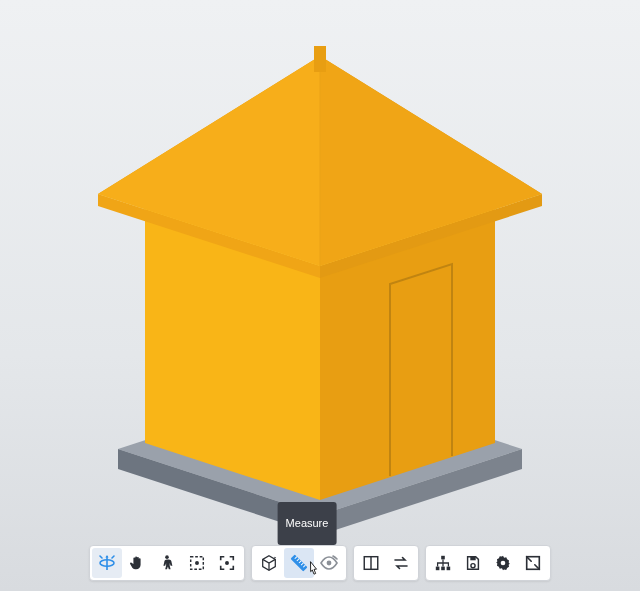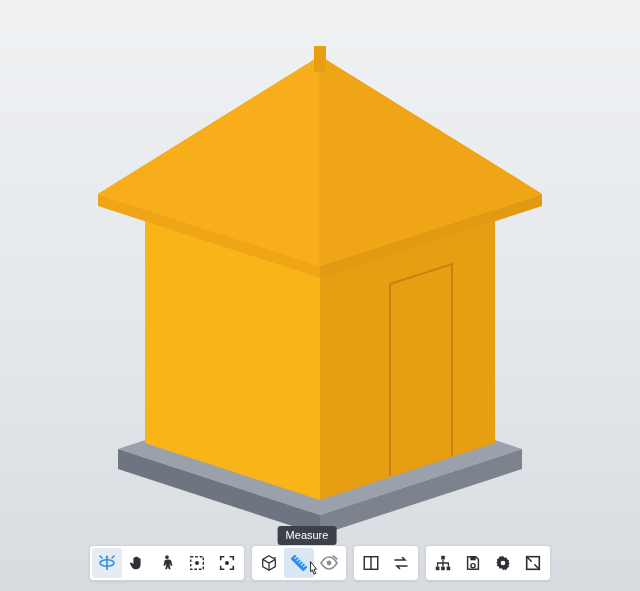--- a/index.html
+++ b/index.html
@@ -7,21 +7,21 @@
   .model{position:absolute;left:0;right:0;top:20px;bottom:0;display:flex;align-items:center;justify-content:center;}
   .model svg{display:block;}
   
   .toolbar{position:absolute;left:50%;bottom:10px;transform:translateX(-50%);display:flex;gap:6px;}
   .tool-group{background:#ffffff;border:1px solid #d0d3d8;border-radius:4px;display:flex;padding:2px;box-shadow:0 1px 2px rgba(0,0,0,.08);}
   .tool-btn{width:30px;height:30px;display:flex;align-items:center;justify-content:center;border-radius:3px;cursor:pointer;color:#3b3f46;position:relative;}
   .tool-btn.active{background:#e6ecf4;}
   .tool-btn.sel{background:#dbe6f4;}
   .tool-btn svg{display:block;}
   
-  .tooltip{position:absolute;bottom:46px;left:50%;transform:translateX(-50%);background:#3c4049;color:#fff;font-size:11px;line-height:1;padding:4px 8px;border-radius:3px;white-space:nowrap;pointer-events:none;}
+  .tooltip{position:absolute;bottom:46px;left:50%;transform:translateX(-50%);background:#3c4049;color:#fff;font-size:11px;line-height:1;padding:16px 8px;border-radius:3px;white-space:nowrap;pointer-events:none;}
   
   .cursor{position:absolute;left:303px;top:560px;width:20px;height:20px;pointer-events:none;}
 </style>
 </head>
 <body>
 
 <div class="viewport">
 
   <div class="model">
     <svg width="520" height="520" viewBox="0 0 520 520">

